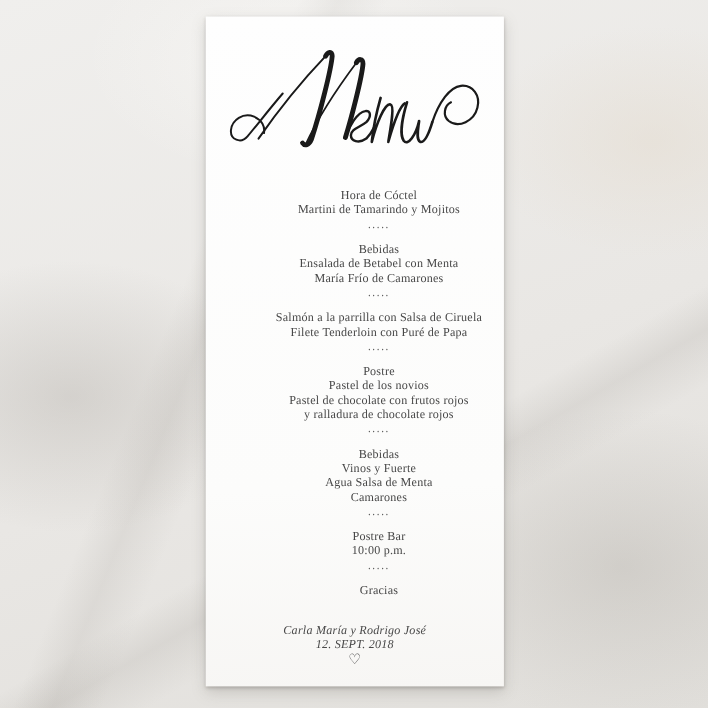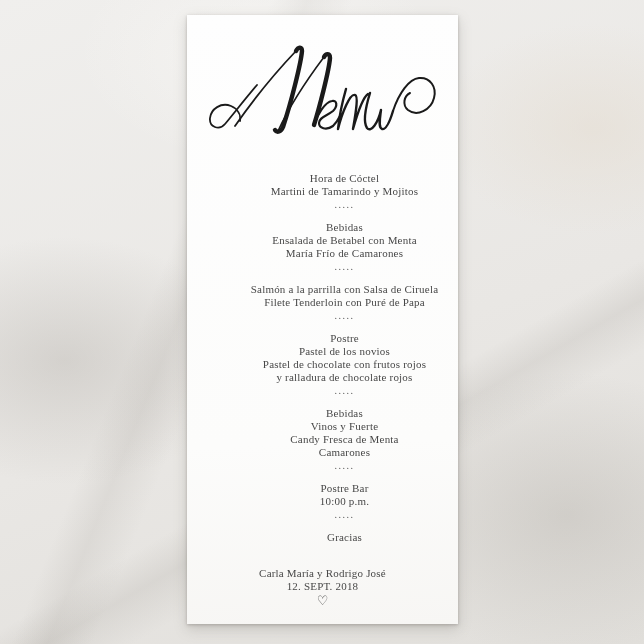--- a/index.html
+++ b/index.html
@@ -60,20 +60,21 @@
     color: #484848;
   }
   .separator {
     font-size: 10px;
     letter-spacing: 1.5px;
     color: #5a5a5a;
   }
 
   .card-footer {
     margin-top: 23px;
+    font-style: italic;
   }
   .footer-line {
     font-size: 11px;
     line-height: 13px;
     letter-spacing: 0.2px;
     color: #484848;
   }
   .heart {
     margin-top: 1px;
     font-family: "DejaVu Sans", sans-serif;
@@ -127,21 +128,21 @@
       <div class="menu-section">
         <div class="menu-line section-title">Postre</div>
         <div class="menu-line">Pastel de los novios</div>
         <div class="menu-line">Pastel de chocolate con frutos rojos</div>
         <div class="menu-line">y ralladura de chocolate rojos</div>
         <div class="menu-line separator">.....</div>
       </div>
       <div class="menu-section">
         <div class="menu-line section-title">Bebidas</div>
         <div class="menu-line">Vinos y Fuerte</div>
-        <div class="menu-line">Candy Fresca de Menta</div>
+        <div class="menu-line">Agua Salsa de Menta</div>
         <div class="menu-line">Camarones</div>
         <div class="menu-line separator">.....</div>
       </div>
       <div class="menu-section">
         <div class="menu-line section-title">Postre Bar</div>
         <div class="menu-line">10:00 p.m.</div>
         <div class="menu-line separator">.....</div>
       </div>
       <div class="menu-section">
         <div class="menu-line section-title">Gracias</div>

